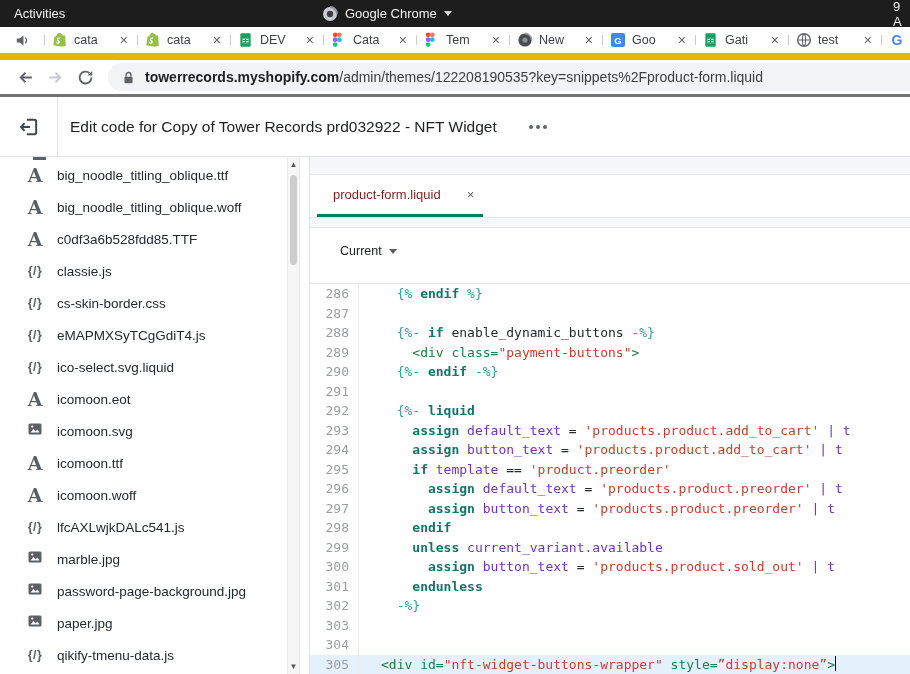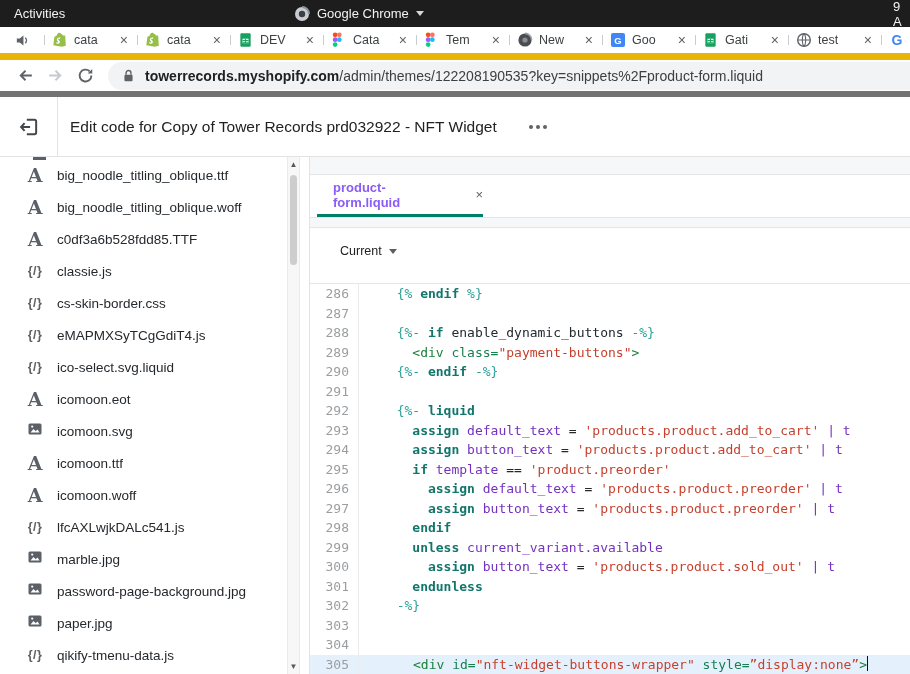--- a/index.html
+++ b/index.html
@@ -3,36 +3,36 @@
 <meta charset="utf-8">
 <style>
   * { margin:0; padding:0; box-sizing:border-box; }
   html,body { background:#fff; }
   body { font-family:"Liberation Sans", sans-serif; }
   #screen { position:relative; width:910px; height:674px; overflow:hidden; background:#fff; }
 
   
   .os-bar { position:relative; height:27px; background:#1d1d1d; color:#f2f2f2; font-size:13px; display:flex; align-items:center; }
   .os-activities { margin-left:14px; }
-  .os-app { position:absolute; left:294px; top:0; height:27px; display:flex; align-items:center; gap:7px; }
+  .os-app { position:absolute; left:322px; top:0; height:27px; display:flex; align-items:center; gap:7px; }
   .os-app .caret { width:0; height:0; border-left:4px solid transparent; border-right:4px solid transparent; border-top:5px solid #d9d9d9; }
   .os-clock { position:absolute; right:0; top:0; height:27px; width:17px; overflow:hidden; display:flex; align-items:center; }
 
   
   .tab-strip { height:33px; background:#fff; display:flex; align-items:stretch; border-bottom:7px solid #eab308; }
   .audio-zone { width:44px; display:flex; align-items:center; justify-content:center; }
   .btab { position:relative; width:93px; flex:0 0 auto; display:flex; align-items:center; gap:6px; padding:0 8px; cursor:pointer; }
   .btab::before { content:''; position:absolute; left:0; top:8px; bottom:8px; width:1px; background:#c8cbd0; }
   .btab .fav { width:16px; height:16px; flex:0 0 auto; }
   .btab .tlabel { font-size:12.5px; color:#3c4043; white-space:nowrap; overflow:hidden; flex:1 1 auto; }
   .btab .tclose { font-size:14px; color:#5f6368; flex:0 0 auto; padding:0 1px; }
   .btab.partial { width:29px; overflow:hidden; }
 
   
-  .addr-row { height:37px; background:#fff; display:flex; align-items:center; padding-left:10px; border-bottom:6px solid #737373; overflow:hidden; }
+  .addr-row { height:37px; background:#fff; display:flex; align-items:center; padding-left:10px; border-bottom:3px solid #737373; overflow:hidden; }
   .nav-btn { width:30px; height:30px; display:flex; align-items:center; justify-content:center; border-radius:50%; }
   .omnibox { flex:1 1 auto; height:28px; margin-left:8px; margin-right:-14px; background:#f1f3f4; border-radius:14px; display:flex; align-items:center; padding:0 14px; }
   .omnibox .lock { margin-right:10px; }
   .url { font-size:14px; white-space:nowrap; }
   .url .dom { color:#202124; font-weight:bold; }
   .url .pth { color:#3c4043; font-weight:normal; }
 
   
   .app-header { height:60px; background:#fff; border-bottom:1px solid #e1e3e5; display:flex; align-items:center; }
   .exit-btn { width:57px; display:flex; align-items:center; justify-content:center; }
@@ -57,36 +57,36 @@
   .side-scroll .up, .side-scroll .dn { position:absolute; left:0; right:0; text-align:center; font-size:8px; color:#55585c; }
   .side-scroll .up { top:3px; }
   .side-scroll .dn { bottom:3px; }
   .side-scroll .thumb { position:absolute; left:2px; right:2px; top:18px; height:90px; background:#cdcdcd; border-radius:4px; }
 
   
   .editor { flex:1 1 auto; display:flex; flex-direction:column; background:#fff; min-width:0; }
   .strip1 { height:18px; background:#f6f7f8; border-bottom:1px solid #e4e6e8; }
   .tabrow { height:42px; background:#fff; display:flex; }
   .etab { margin-left:7px; width:166px; display:flex; align-items:center; padding-left:16px; border-bottom:3px solid #008066; cursor:pointer; }
-  .etab .elabel { font-size:13px; color:#8b5cf6;font-weight:bold; }
+  .etab .elabel { font-size:13px; color:#7f1d1d; }
   .etab .eclose { margin-left:26px; font-size:13px; color:#5c5f62; }
   .strip2 { height:11px; background:#f6f7f8; border-top:1px solid #e4e6e8; border-bottom:1px solid #e4e6e8; }
   .recent { height:56px; background:#fff; border-bottom:1px solid #e4e6e8; padding:9px 0 0 12px; }
   .recent .row1 { display:flex; align-items:center; gap:8px; }
   .recent .dot { width:8px; height:8px; border-radius:50%; background:#00845e; }
   .recent .rlabel { font-size:13.5px; color:#202223; }
   .recent .row2 { margin:7px 0 0 18px; display:flex; align-items:center; gap:7px; cursor:pointer; }
   .recent .vlabel { font-size:12.5px; color:#202223; }
   .recent .vcaret { width:0; height:0; border-left:4px solid transparent; border-right:4px solid transparent; border-top:5px solid #5c5f62; }
 
   
   .code { flex:1 1 auto; position:relative; font-family:"DejaVu Sans Mono", monospace; font-size:13px; line-height:19.5px; overflow:hidden; }
   .code::before { content:''; position:absolute; left:48px; top:0; bottom:0; width:1px; background:#ececec; }
   .code-line { display:flex; height:19.5px; }
-  .code-line.active { background:#e4f1fc;gap:32px; }
+  .code-line.active { background:#e4f1fc; }
   .ln { width:48px; flex:0 0 auto; text-align:right; padding-right:9px; color:#9b9ea1; }
   .lc { white-space:pre; padding-left:23px; color:#24292e; }
   .t-pl  { color:#24292e; }
   .t-kw  { color:#12766c; font-weight:bold; }
   .t-dl  { color:#2aa198; }
   .t-var { color:#7430bf; }
   .t-str { color:#c7402d; }
   .t-tag { color:#1a8038; }
   .t-attr{ color:#188050; }
   .cursor { display:inline-block; width:1.5px; height:15px; background:#111; vertical-align:-2px; }

